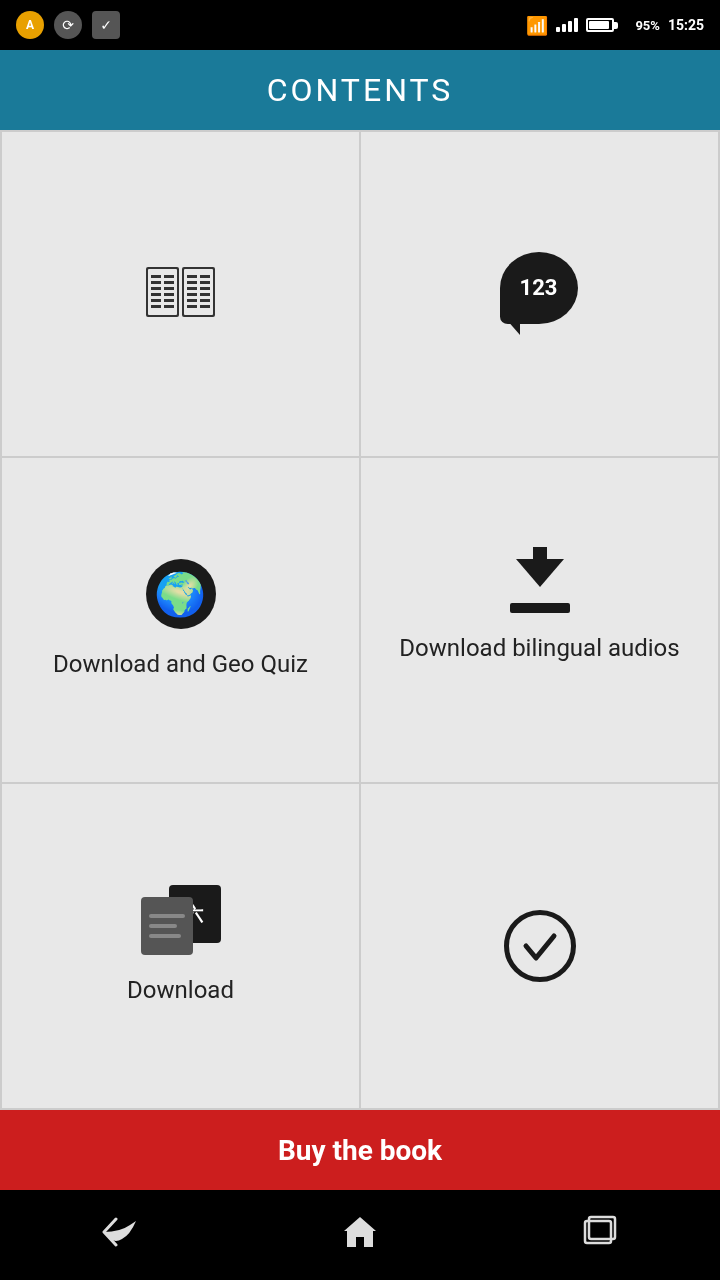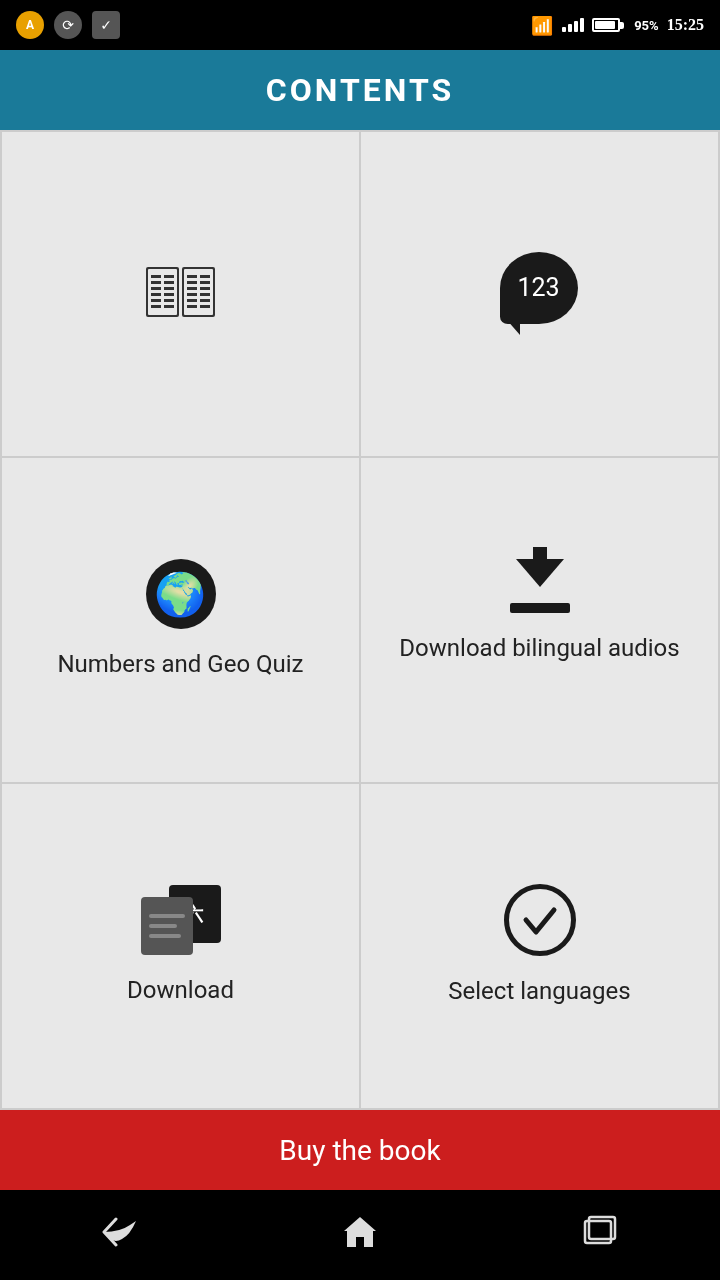--- a/index.html
+++ b/index.html
@@ -57,21 +57,21 @@
       width: 28px; height: 28px;
       background: #555;
       display: flex; align-items: center; justify-content: center;
       color: #fff;
       font-size: 14px;
       border-radius: 4px;
     }
     .battery-container {
       display: flex;
       align-items: center;
-      gap: 10px;
+      gap: 17px;
       color: #fff;
       font-size: 13px;
     }
     .battery-icon {
       display: flex;
       align-items: center;
     }
     .battery-body {
       width: 28px; height: 14px;
       border: 2px solid #fff;
@@ -87,23 +87,22 @@
       background: #fff;
       border-radius: 1px;
     }
     .battery-tip {
       width: 4px; height: 7px;
       background: #fff;
       border-radius: 0 2px 2px 0;
     }
     .time-text {
       color: #fff;
-      font-size: 16px;
+      font-size: 14px;
       font-weight: bold;
-      font-family: Liberation Serif, serif;
     }
     .signal-bars {
       display: flex;
       align-items: flex-end;
       gap: 2px;
     }
     .signal-bars span {
       background: #fff;
       width: 4px;
       display: block;
@@ -119,21 +118,21 @@
       background: #1a7a99;
       height: 80px;
       display: flex;
       align-items: center;
       justify-content: center;
       flex-shrink: 0;
     }
     .app-title {
       color: #fff;
       font-size: 32px;
-      font-weight: bold;
+      font-weight: normal;
       letter-spacing: 3px;
     }
 
     
     .grid-container {
       flex: 1;
       display: grid;
       grid-template-columns: 1fr 1fr;
       grid-template-rows: repeat(3, 1fr);
       gap: 2px;
@@ -218,21 +217,21 @@
       height: 80px;
       display: flex;
       align-items: center;
       justify-content: center;
       cursor: pointer;
       flex-shrink: 0;
     }
     .buy-label {
       color: #fff;
       font-size: 28px;
-      font-weight: 400;
+      font-weight: 700;
     }
 
     
     .nav-bar {
       background: #000;
       height: 90px;
       display: flex;
       align-items: center;
       justify-content: space-around;
       flex-shrink: 0;
@@ -323,39 +322,39 @@
   <div class="grid-item">
     <div class="item-icon">
       <div style="position:relative; width:80px; height:85px;">
         <div style="
           width:78px; height:72px;
           background:#1a1a1a;
           border-radius: 50% 50% 50% 10%;
           display:flex; align-items:center; justify-content:center;
           position:absolute; top:0; left:0;
         ">
-          <span style="color:#fff; font-size:25px; font-weight:normal;">123</span>
+          <span style="color:#fff; font-size:22px; font-weight:bold;">123</span>
         </div>
         <div style="
           position:absolute;
           bottom:2px; left:6px;
           width:0; height:0;
           border-left:14px solid transparent;
           border-right:0 solid transparent;
           border-top:16px solid #1a1a1a;
         "></div>
       </div>
     </div>
   </div>
 
   <div class="grid-item">
     <div class="item-icon">
       <div class="globe-icon">🌍</div>
     </div>
-    <span class="item-label">Numbers and Geo Quiz</span>
+    <span class="item-label">Download and Geo Quiz</span>
   </div>
 
   <div class="grid-item">
     <div class="item-icon">
       <div class="download-icon">
         <div style="display:flex; flex-direction:column; align-items:center;">
           <div class="download-stem"></div>
           <div class="download-arrow"></div>
         </div>
         <div style="height:8px;"></div>
@@ -398,21 +397,20 @@
   </div>
 
   <div class="grid-item">
     <div class="item-icon">
       <div class="check-circle">
         <svg width="44" height="44" viewBox="0 0 44 44" xmlns="http://www.w3.org/2000/svg">
           <polyline points="8,22 18,34 36,12" stroke="#1a1a1a" stroke-width="5" fill="none" stroke-linecap="round" stroke-linejoin="round"></polyline>
         </svg>
       </div>
     </div>
-    <span class="item-label">Select languages</span>
   </div>
 
 </div>
 
 <div class="buy-button">
   <span class="buy-label">Buy the book</span>
 </div>
 
 <div class="nav-bar">
   <div class="nav-btn">

